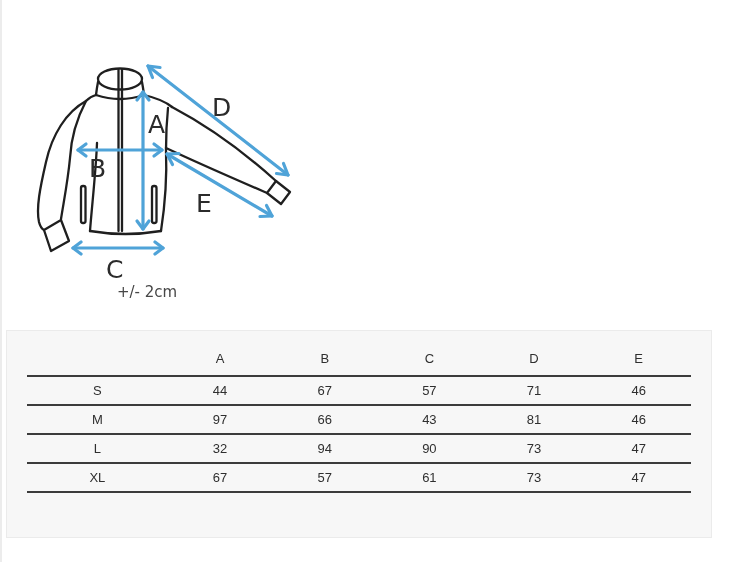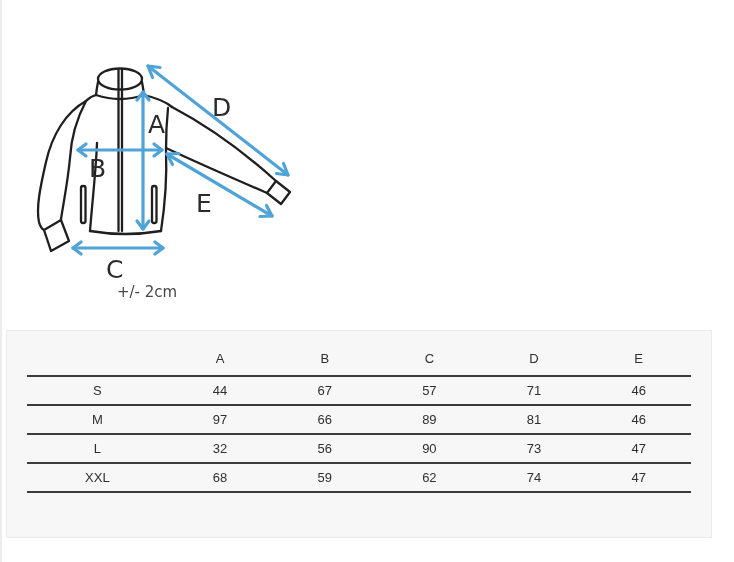--- a/index.html
+++ b/index.html
@@ -185,36 +185,36 @@
           <td>44</td>
           <td>67</td>
           <td>57</td>
           <td>71</td>
           <td>46</td>
         </tr>
         <tr>
           <th>M</th>
           <td>97</td>
           <td>66</td>
-          <td>89</td>
+          <td>43</td>
           <td>81</td>
           <td>46</td>
         </tr>
         <tr>
           <th>L</th>
           <td>32</td>
-          <td>56</td>
+          <td>94</td>
           <td>90</td>
           <td>73</td>
           <td>47</td>
         </tr>
         <tr>
-          <th>XXL</th>
-          <td>68</td>
-          <td>59</td>
-          <td>62</td>
-          <td>74</td>
+          <th>XL</th>
+          <td>67</td>
+          <td>57</td>
+          <td>61</td>
+          <td>73</td>
           <td>47</td>
         </tr>
       </tbody>
     </table>
   </div>
 </div>
 
 </body></html>

